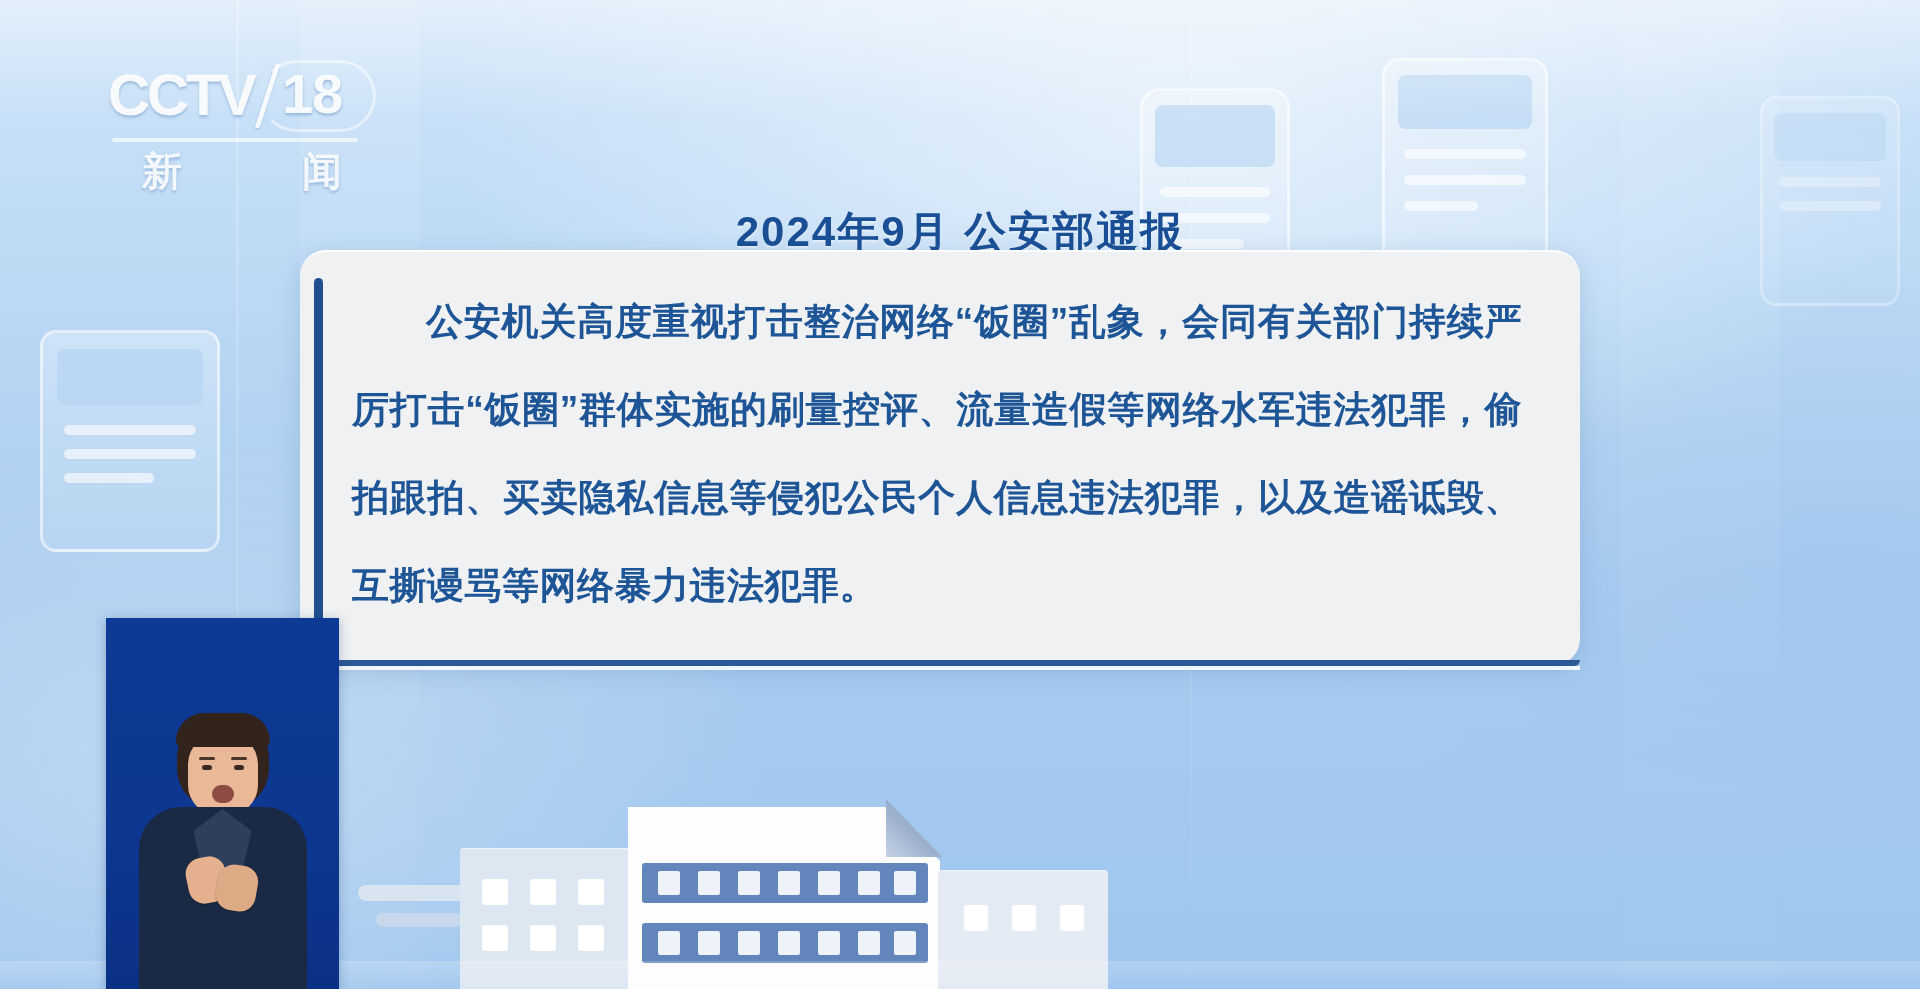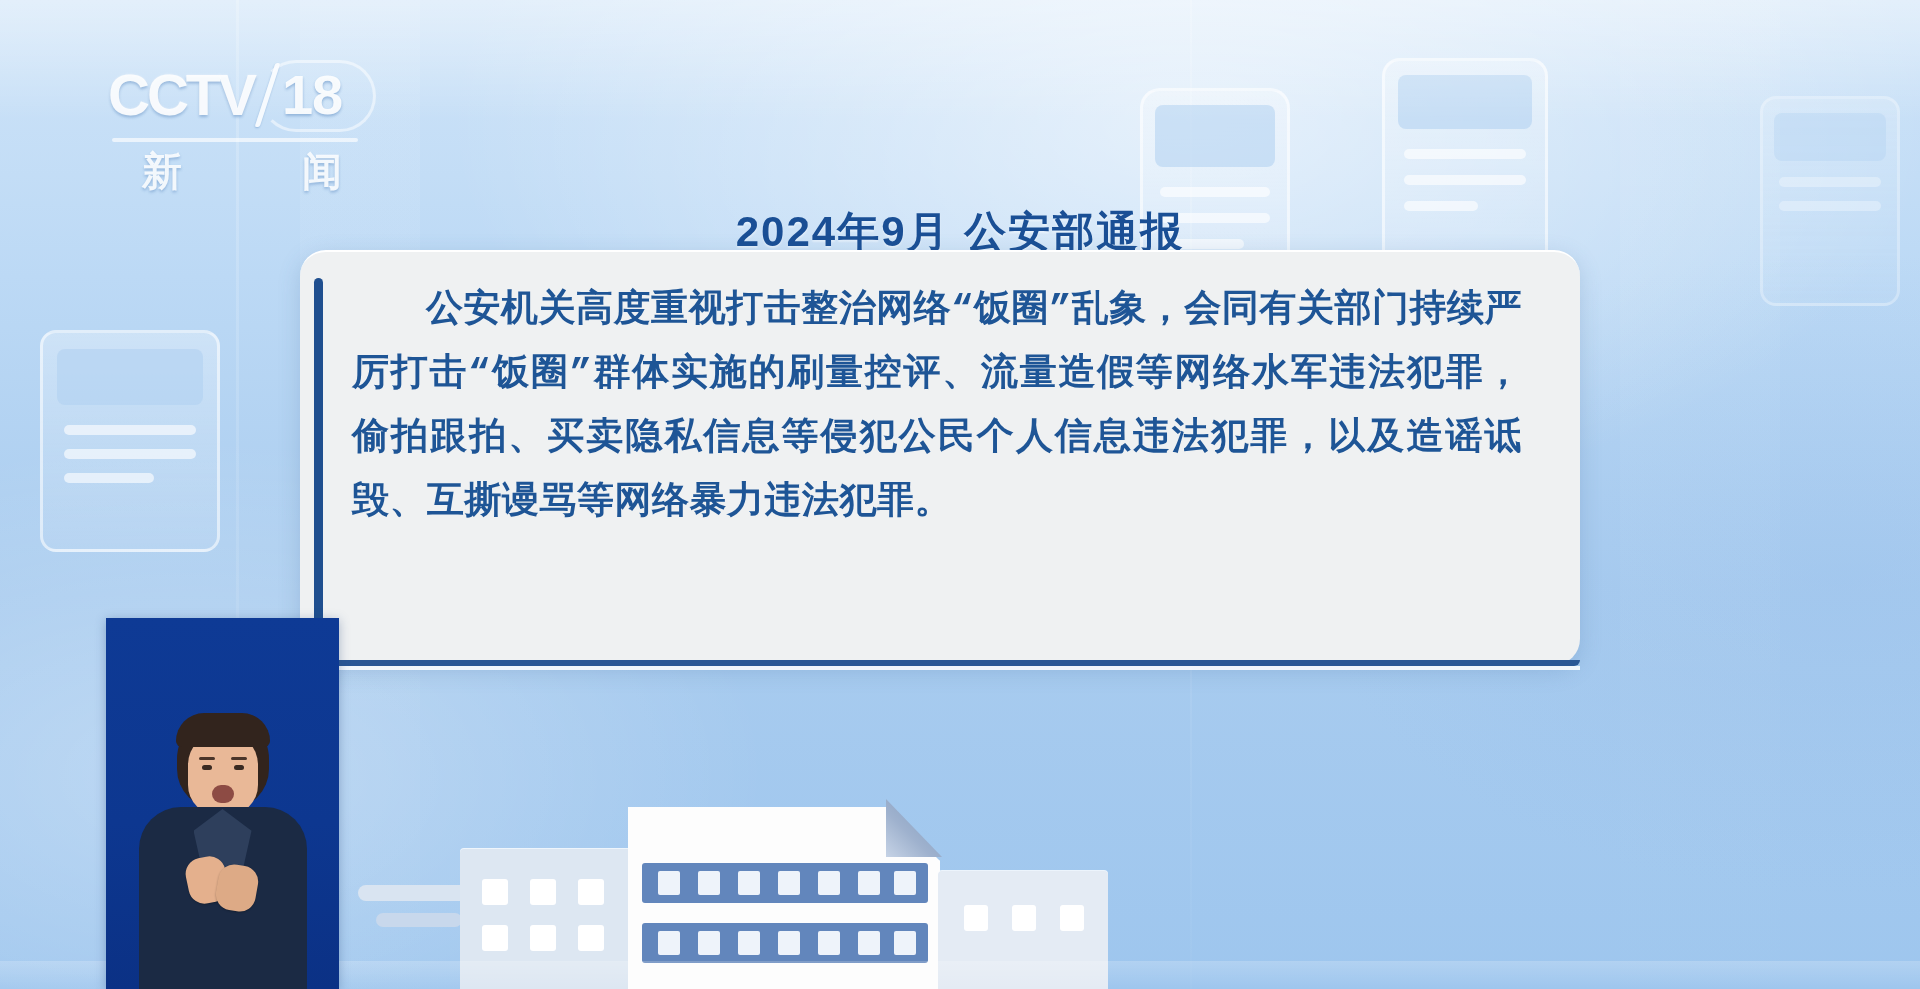--- a/index.html
+++ b/index.html
@@ -56,21 +56,21 @@
   #ghost-doc-far{ left:1760px; top:96px; width:140px; height:210px; opacity:.55; }
   #ghost-doc-far .blk{ top:14px; height:48px; }
   #ghost-doc-far .b1{ top:78px; } #ghost-doc-far .b2{ top:102px; }
 
   
   #channel-logo{
     position:absolute; left:108px; top:58px; width:260px; height:130px;
     opacity:.92;
   }
   #channel-logo .logo-row{
-    display:flex; align-items:center; height:74px;
+    display:flex; align-items:flex-start; height:74px;margin-top:8px;
   }
   #logo-wordmark{
     font-family:"Liberation Sans", sans-serif;
     font-weight:700; font-size:58px; letter-spacing:-3px;
     color:rgba(255,255,255,.96);
     text-shadow:0 2px 3px rgba(120,160,205,.75), 0 0 2px rgba(255,255,255,.9);
     line-height:1;
   }
   #logo-slash{
     display:inline-block; width:26px; height:60px; margin-left:2px;
@@ -119,26 +119,25 @@
     border-radius:26px;
     box-shadow:0 6px 22px rgba(70,110,160,.22);
     border-top:2px solid #fff;
   }
   #statement-accent{
     position:absolute; left:14px; top:26px; width:9px; height:360px;
     background:#1f4f8f; border-radius:5px;
   }
   #statement-body{
     position:absolute; left:52px; right:58px; top:26px;
-    font-size:37px; line-height:64px; font-weight:700;
+    font-size:37px; line-height:88px; font-weight:700;
     color:#1e5596; letter-spacing:.5px;
     text-indent:74px;
     text-align:justify;
     text-justify:inter-ideograph;
-    font-family:Liberation Mono, monospace;
   }
   #statement-underline{
     position:absolute; left:0; right:0; bottom:-1px; height:6px;
     background:#2a5795; border-radius:0 0 26px 26px;
   }
   #statement-underline::after{
     content:""; position:absolute; left:0; right:0; top:6px; height:4px;
     background:rgba(255,255,255,.85);
   }
 

